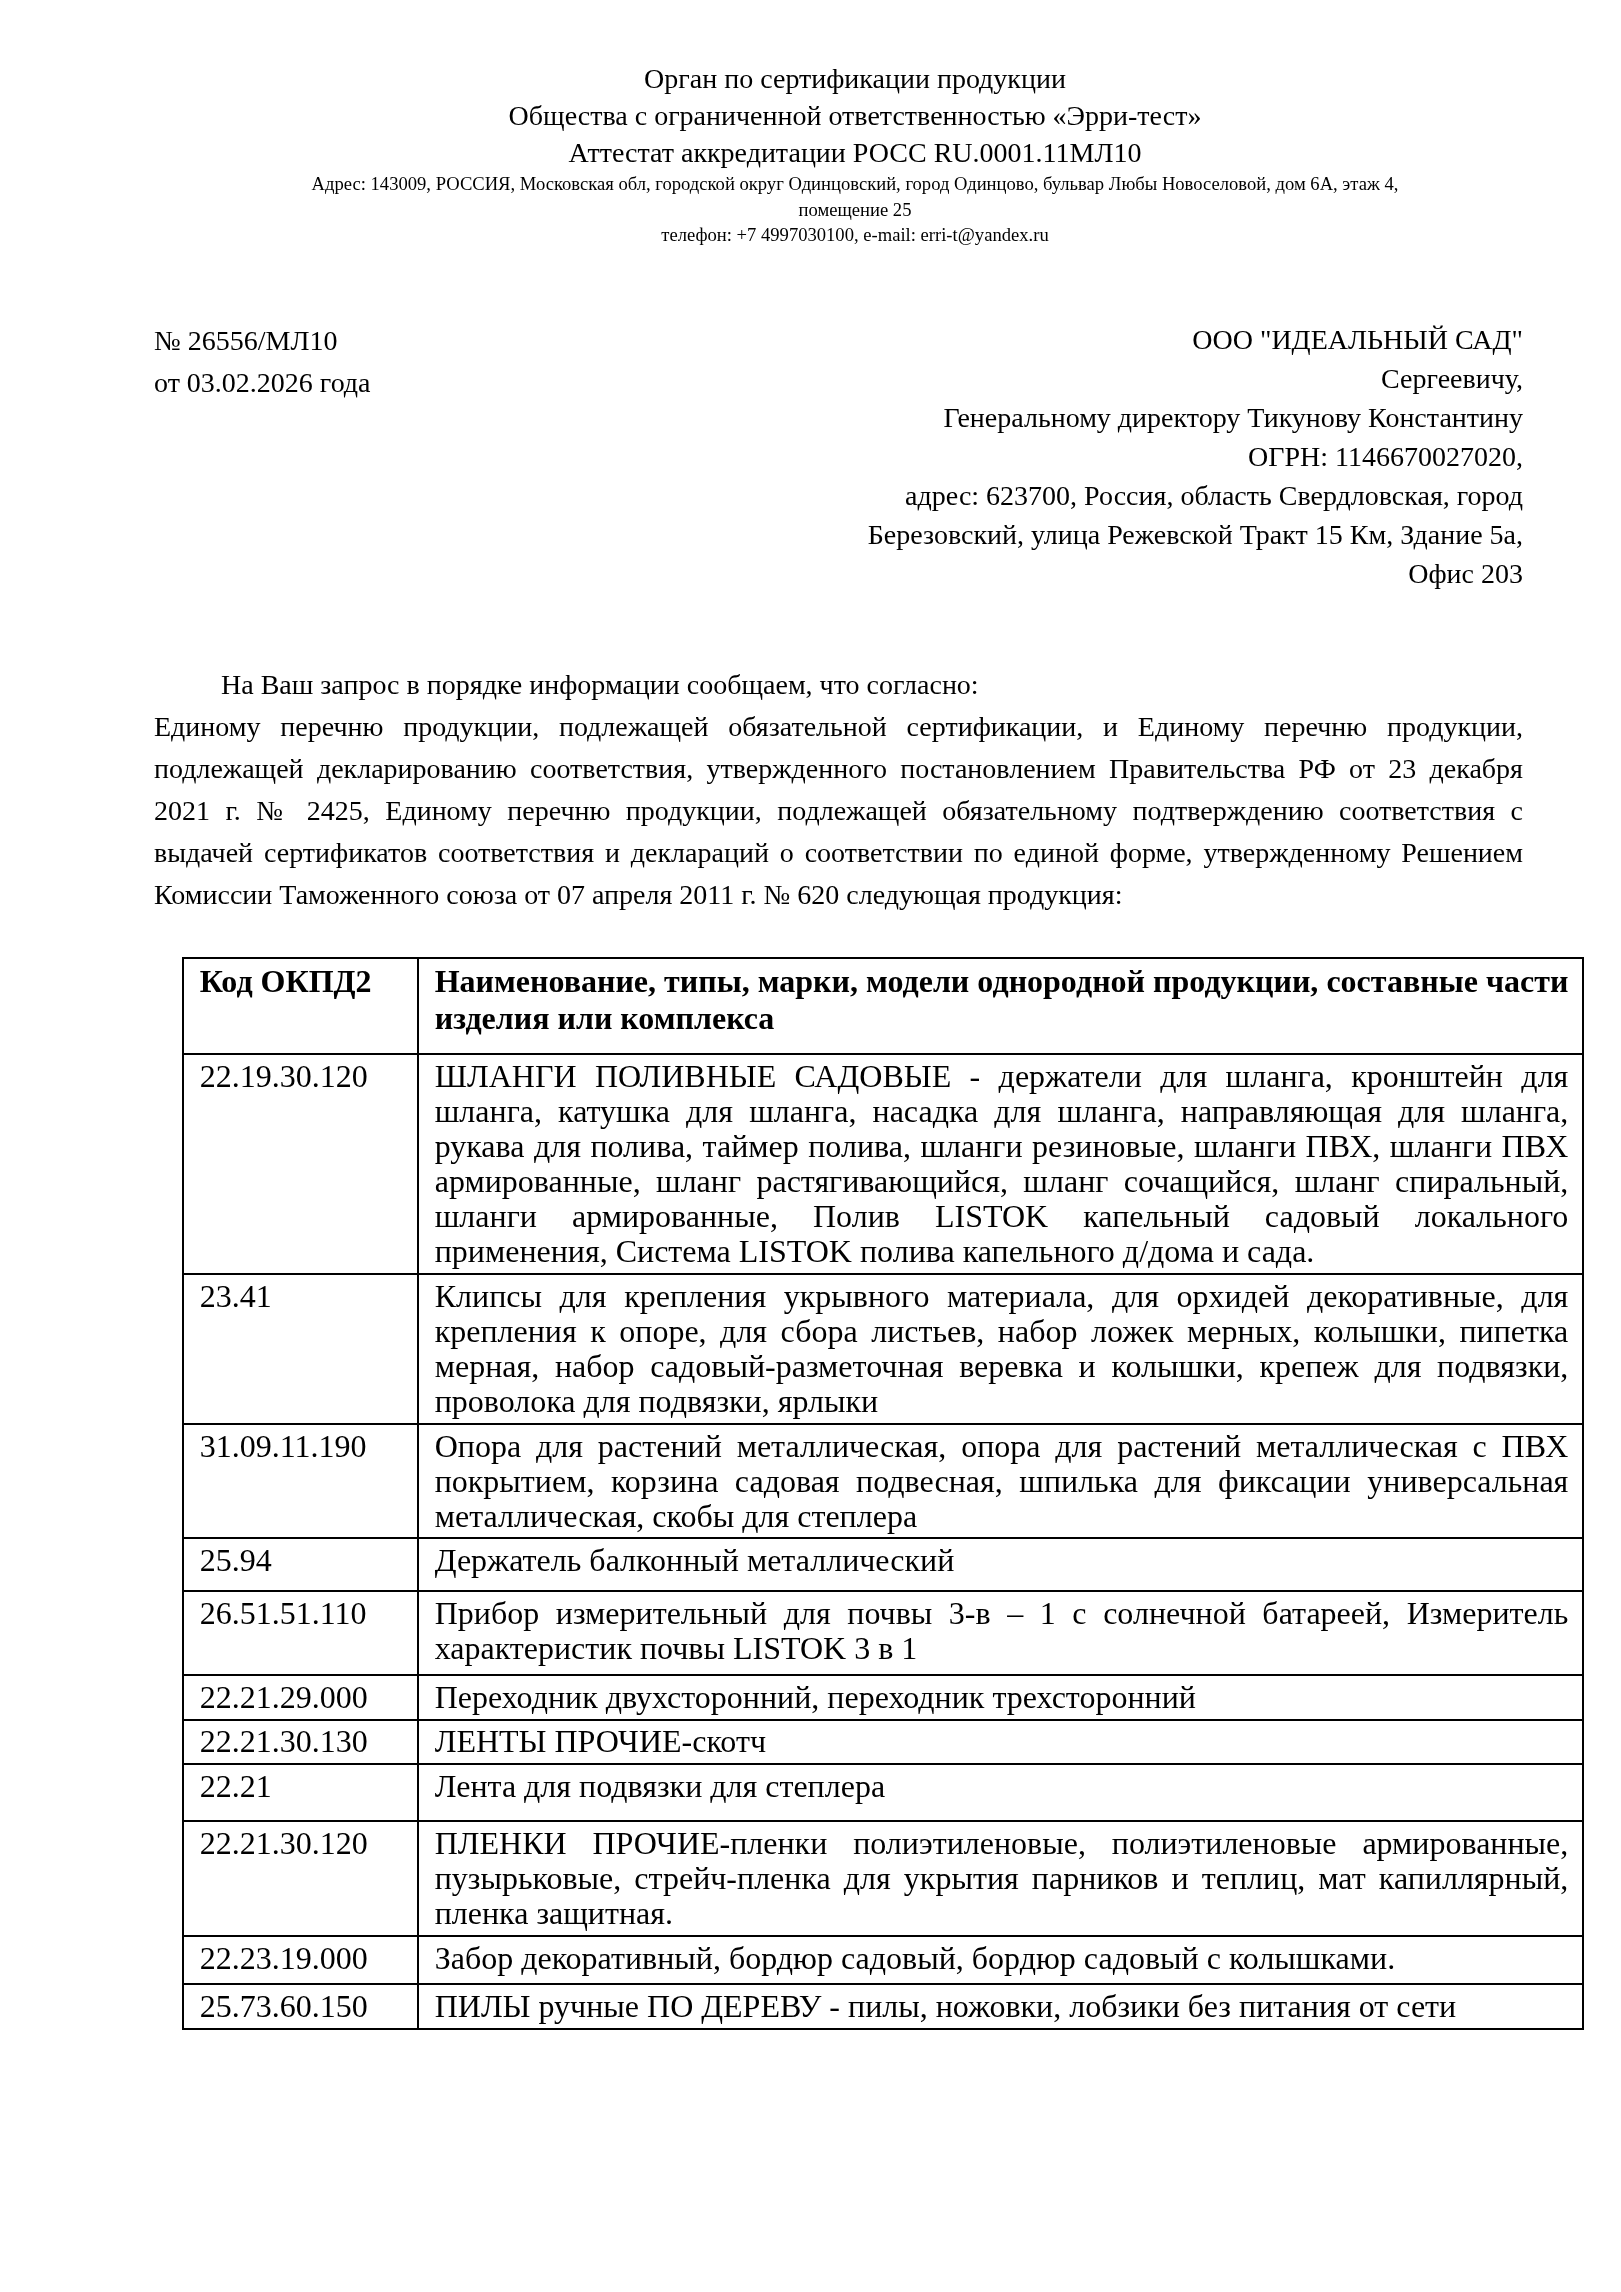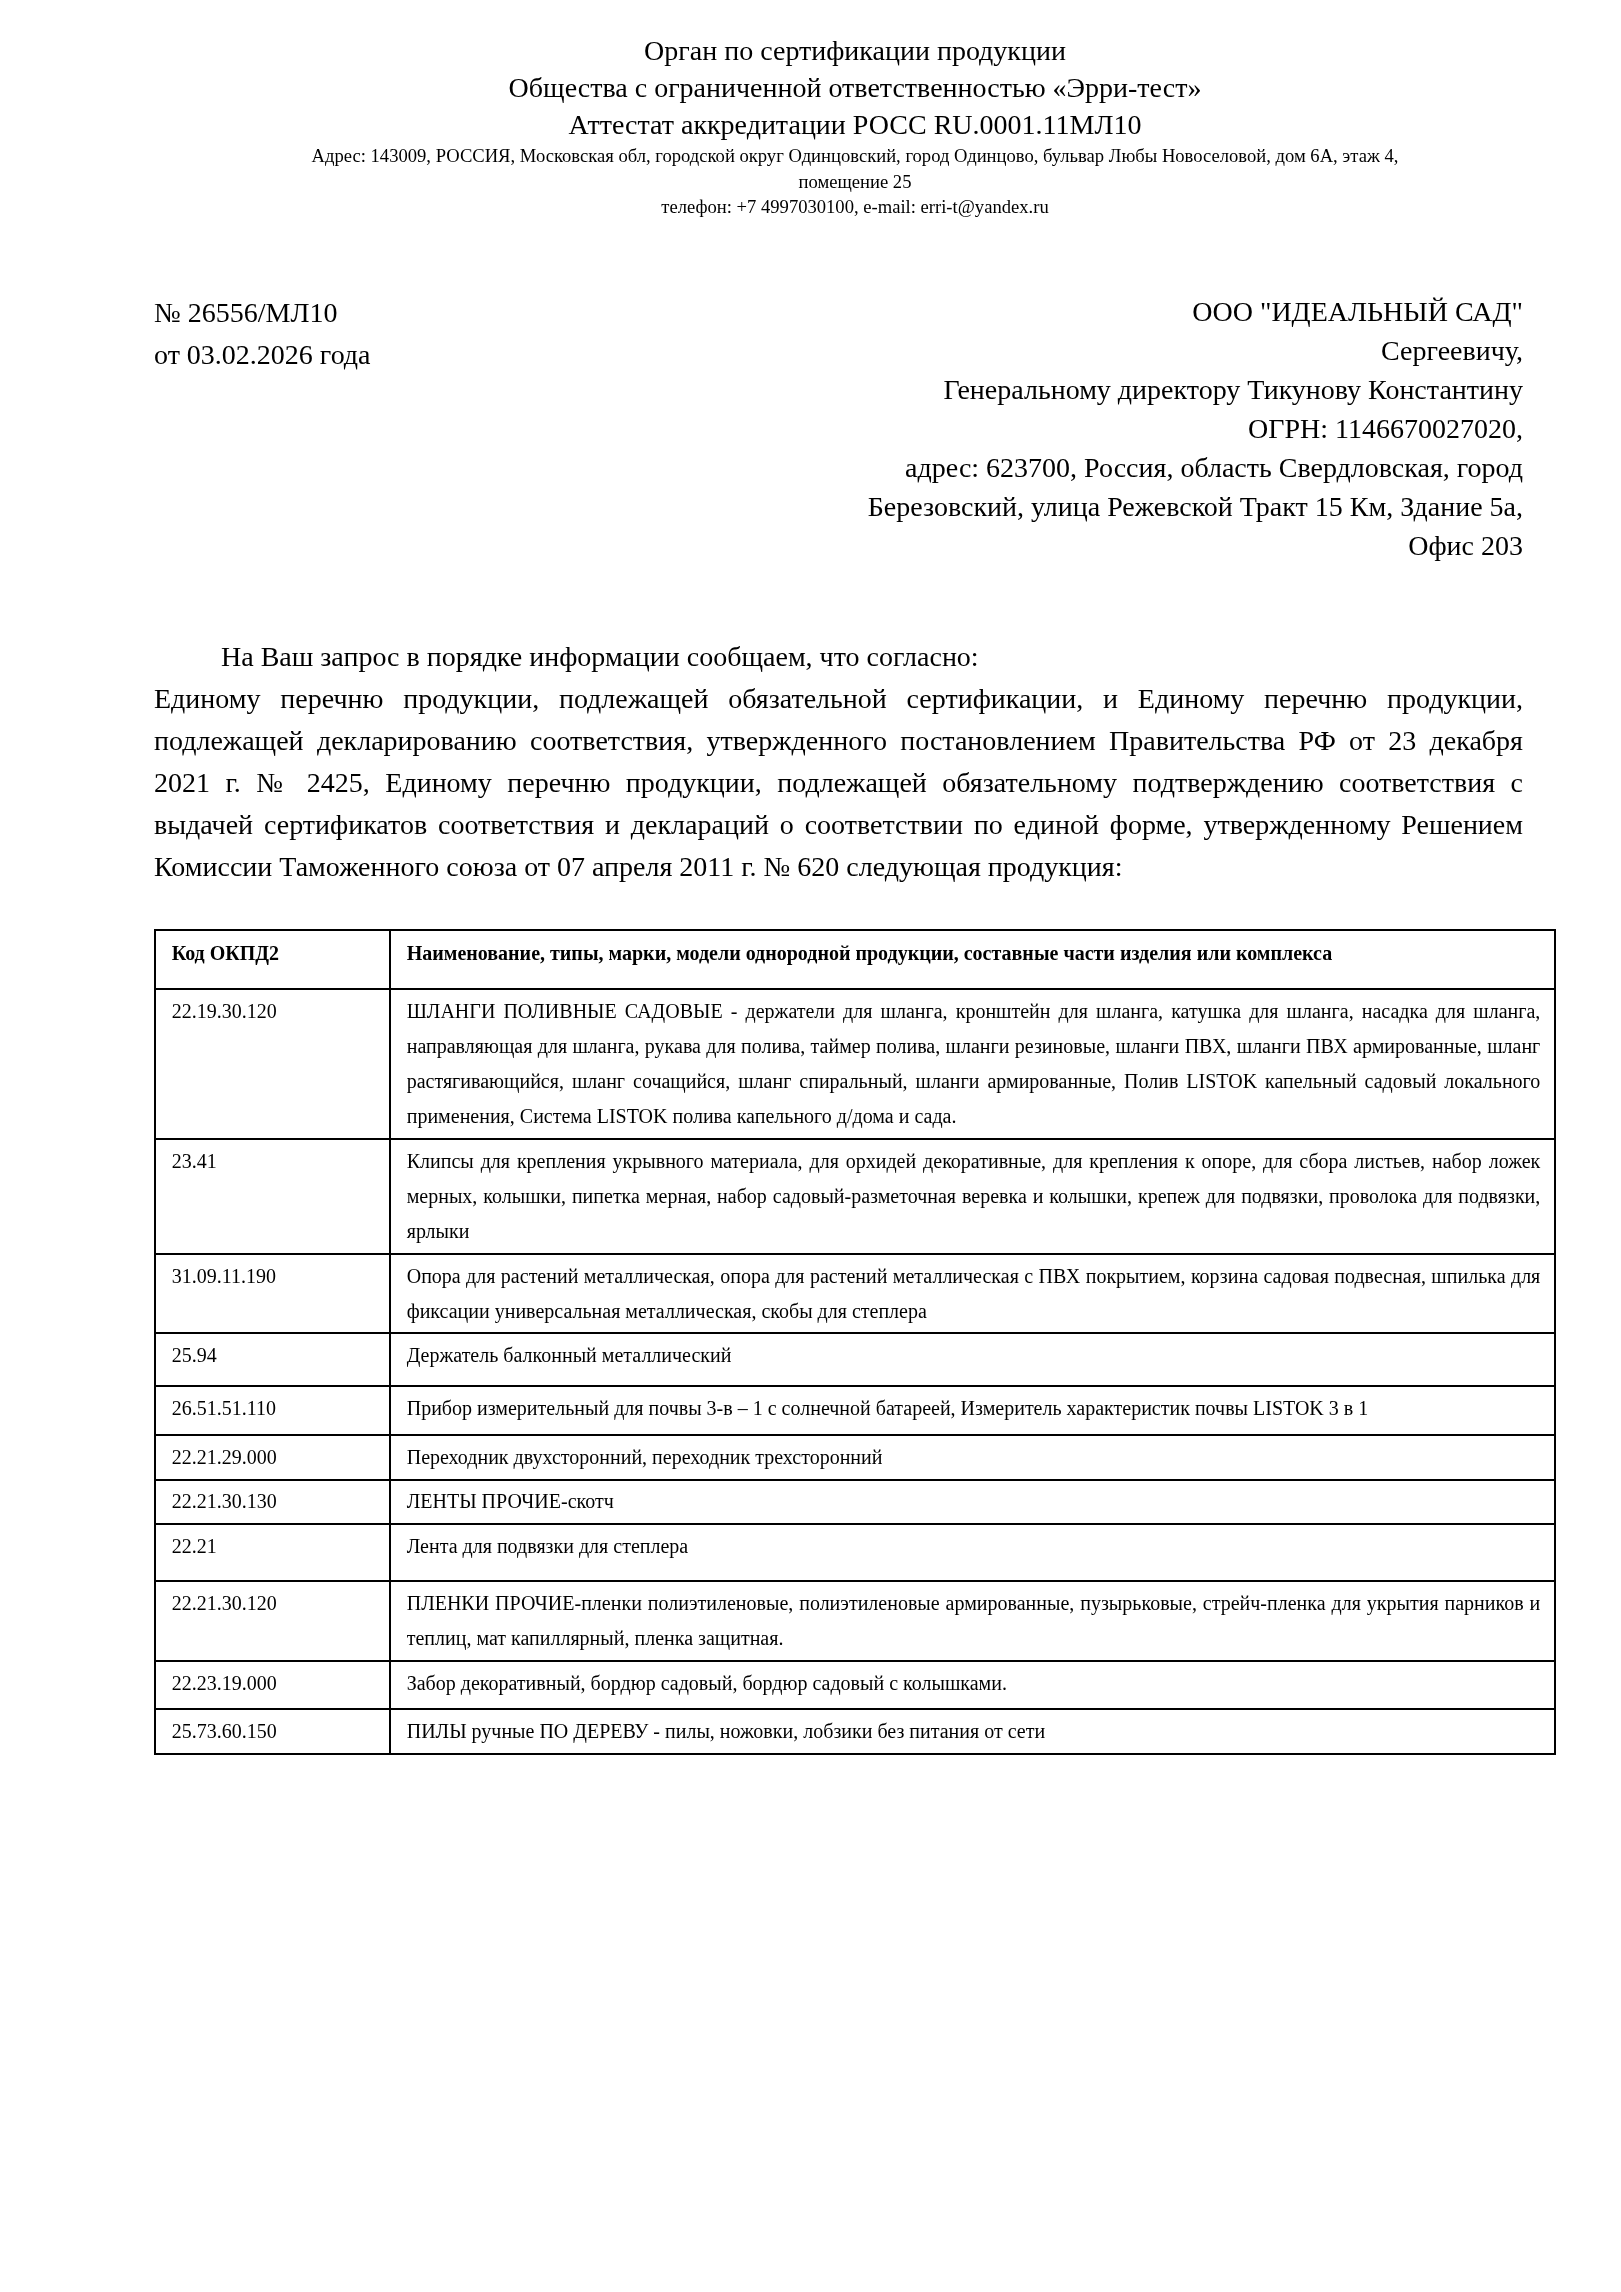--- a/index.html
+++ b/index.html
@@ -1,43 +1,44 @@
 <!DOCTYPE html>
 <html><head>
 <meta charset="utf-8">
 <style>
   html, body { margin: 0; padding: 0; background: #ffffff; }
   body {
     width: 1621px; height: 2293px;
     font-family: "Liberation Serif", "DejaVu Serif", serif;
     color: #000; overflow: hidden;
   }
-  .page { padding: 32px 65px 0 154px; box-sizing: border-box; }
+  .page { padding: 60px 65px 0 154px; box-sizing: border-box; }
 
   
   .letterhead { text-align: center; }
   .lh-main { font-size: 28px; line-height: 37px; }
   .lh-small { font-size: 18.6px; line-height: 25.5px; }
 
   
   .ref-row { display: flex; justify-content: space-between; margin-top: 72px; }
   .ref-block { font-size: 28px; line-height: 42px; white-space: nowrap; }
   .recipient { font-size: 28px; line-height: 39px; text-align: right; margin-right: 33px; max-width: 990px; }
 
   
   .bodytext { margin: 71px 33px 0 0; font-size: 28px; }
   .bodytext p { margin: 0; }
   .intro { text-indent: 67px; line-height: 42px; }
   .mainpar { text-align: justify; line-height: 42px; }
 
   
   table.products {
     margin-top: 41px; border-collapse: collapse; width: 100%;
-    font-size: 20px; table-layout: fixed;
+    font-size: 32px; table-layout: fixed;
     border: 2.9px solid #000;
+    margin-left: 28px;
   }
   col.col-code { width: 235px; }
   th, td { border: solid #000; border-width: 2.9px 2px; vertical-align: top; }
   th {
     font-weight: bold; text-align: left;
     line-height: 37px; padding: 4.9px 13.7px 15.7px 15.7px;
   }
   th.h-desc { text-align: justify; }
   td { line-height: 35px; padding: 3.9px 13.7px 3.9px 15.7px; }
   td.desc { text-align: justify; }

